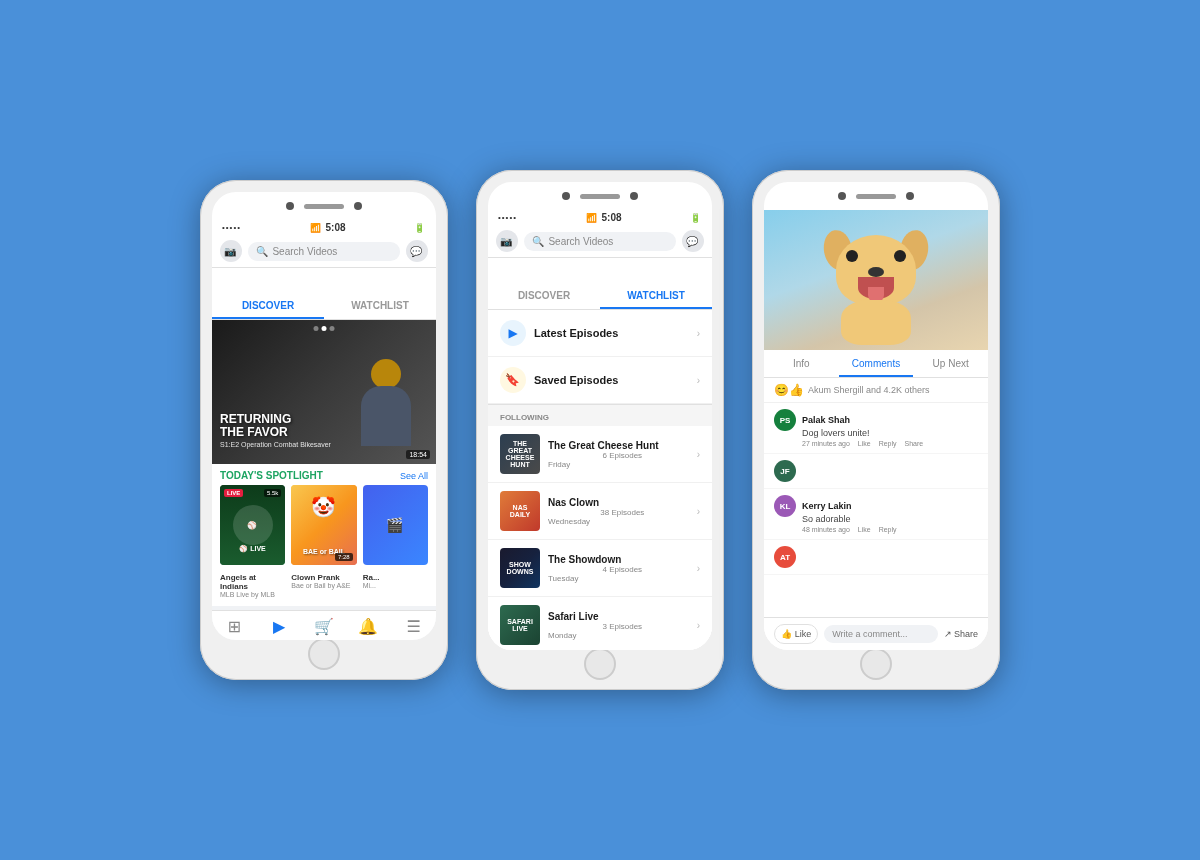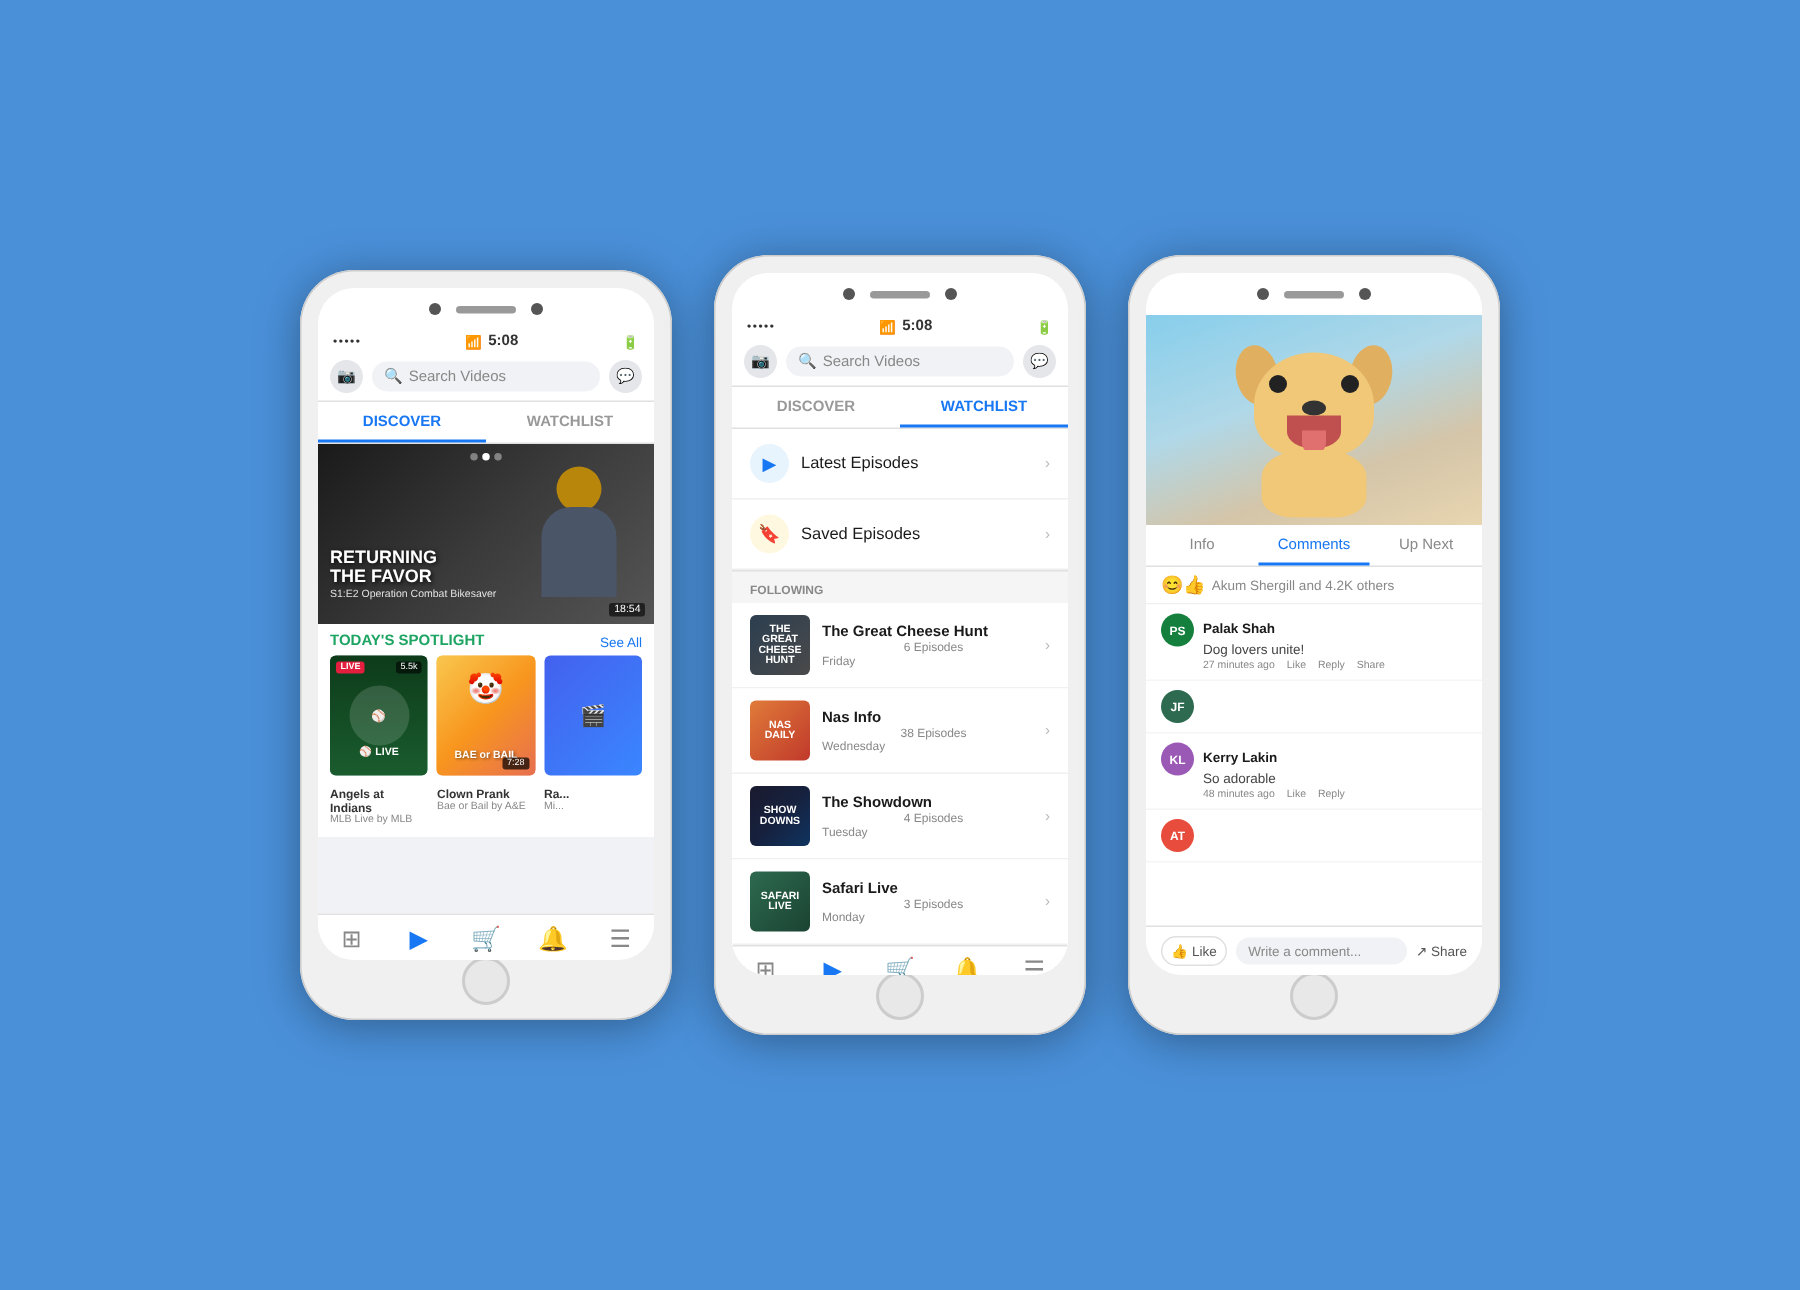--- a/index.html
+++ b/index.html
@@ -107,20 +107,21 @@
       display: flex; align-items: center; justify-content: center;
       font-size: 10px; color: #1877f2; flex-shrink: 0;
     }
 
     
     .tabs {
       display: flex;
       border-bottom: 1px solid #e0e0e0;
       flex-shrink: 0;
       background: #fff;
+      margin-top: 24px;
     }
     .tab {
       flex: 1;
       text-align: center;
       padding: 8px 0 6px;
       font-size: 10px;
       font-weight: 600;
       color: #999;
       cursor: pointer;
       border-bottom: 2px solid transparent;
@@ -133,21 +134,21 @@
     
     .phone-content {
       flex: 1;
       overflow: hidden;
       background: #f0f2f5;
     }
 
     
     .hero-video {
       width: 100%;
-      height: 120px;
+      height: 144px;
       background: linear-gradient(135deg, #2c3e50 0%, #4a4a4a 100%);
       position: relative;
       overflow: hidden;
       flex-shrink: 0;
     }
 
     .spotlight-section {
       background: #fff;
       flex-shrink: 0;
     }
@@ -212,21 +213,21 @@
     .watchlist-row {
       display: flex; align-items: center; padding: 10px 12px;
       border-bottom: 1px solid #f0f0f0; cursor: pointer;
     }
     .watchlist-icon-circle {
       width: 26px; height: 26px; border-radius: 50%;
       display: flex; align-items: center; justify-content: center;
       font-size: 12px; flex-shrink: 0; margin-right: 8px;
     }
     .watchlist-row-label {
-      flex: 1; font-size: 11px; font-weight: 400; color: #1a1a1a;
+      flex: 1; font-size: 11px; font-weight: 700; color: #1a1a1a;
     }
     .watchlist-chevron { font-size: 10px; color: #bbb; }
     .following-label {
       font-size: 8px; font-weight: 700; color: #888;
       padding: 8px 12px 4px; background: #f5f5f5;
       border-top: 1px solid #e0e0e0;
     }
     .following-item {
       display: flex; align-items: center;
       padding: 8px 12px; background: #fff;
@@ -480,21 +481,21 @@
             <div class="show-day">Friday</div>
           </div>
           <span class="show-chevron">›</span>
         </div>
 
         <div class="following-item">
           <div class="show-thumb thumb-nas">
             <div class="thumb-inner">NAS<br>DAILY</div>
           </div>
           <div class="show-info">
-            <div class="show-title">Nas Info</div>
+            <div class="show-title">Nas Clown</div>
             <div class="show-episodes">38 Episodes</div>
             <div class="show-day">Wednesday</div>
           </div>
           <span class="show-chevron">›</span>
         </div>
 
         <div class="following-item">
           <div class="show-thumb thumb-showdown">
             <div class="thumb-inner">SHOW<br>DOWNS</div>
           </div>

